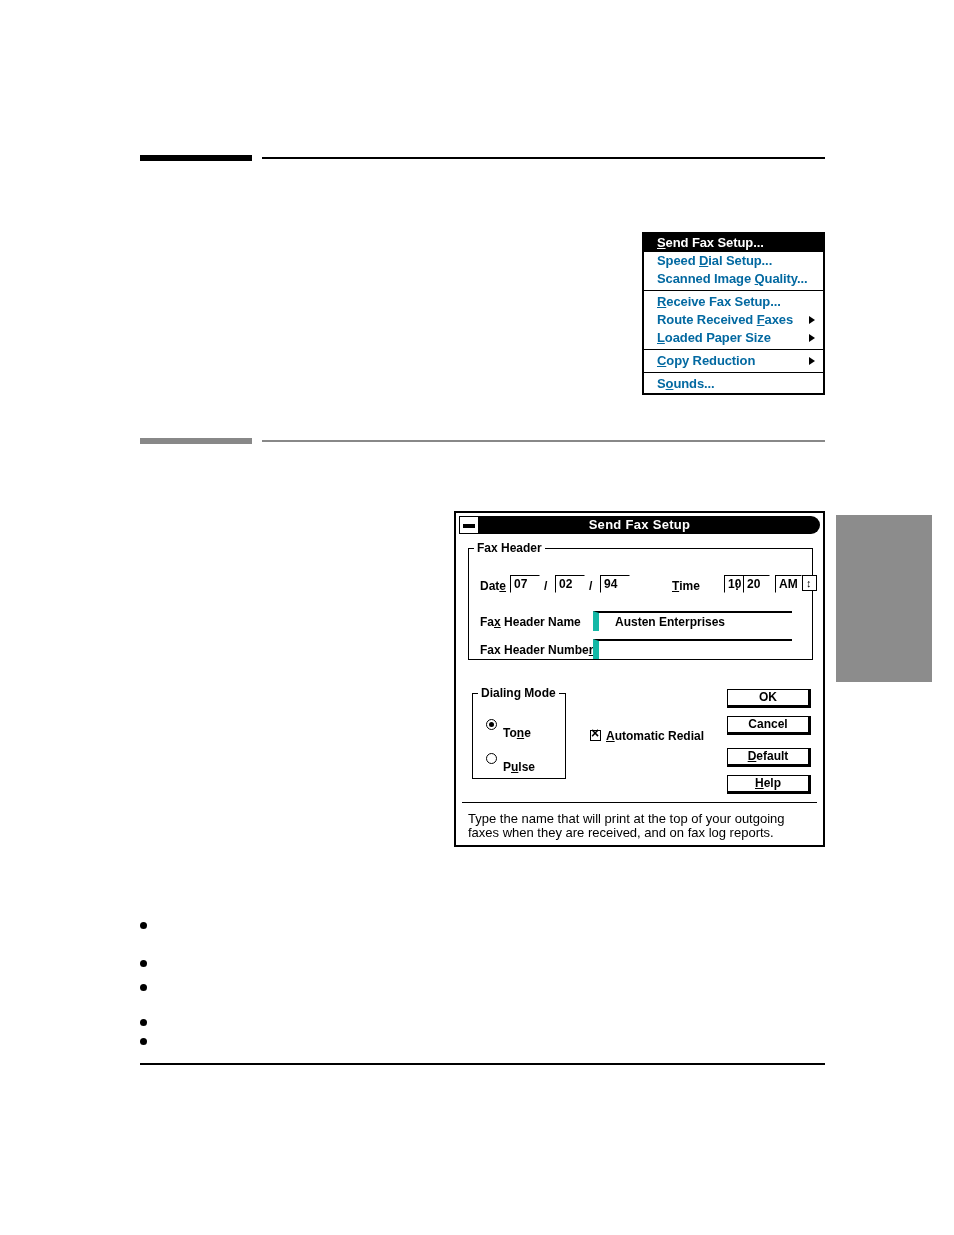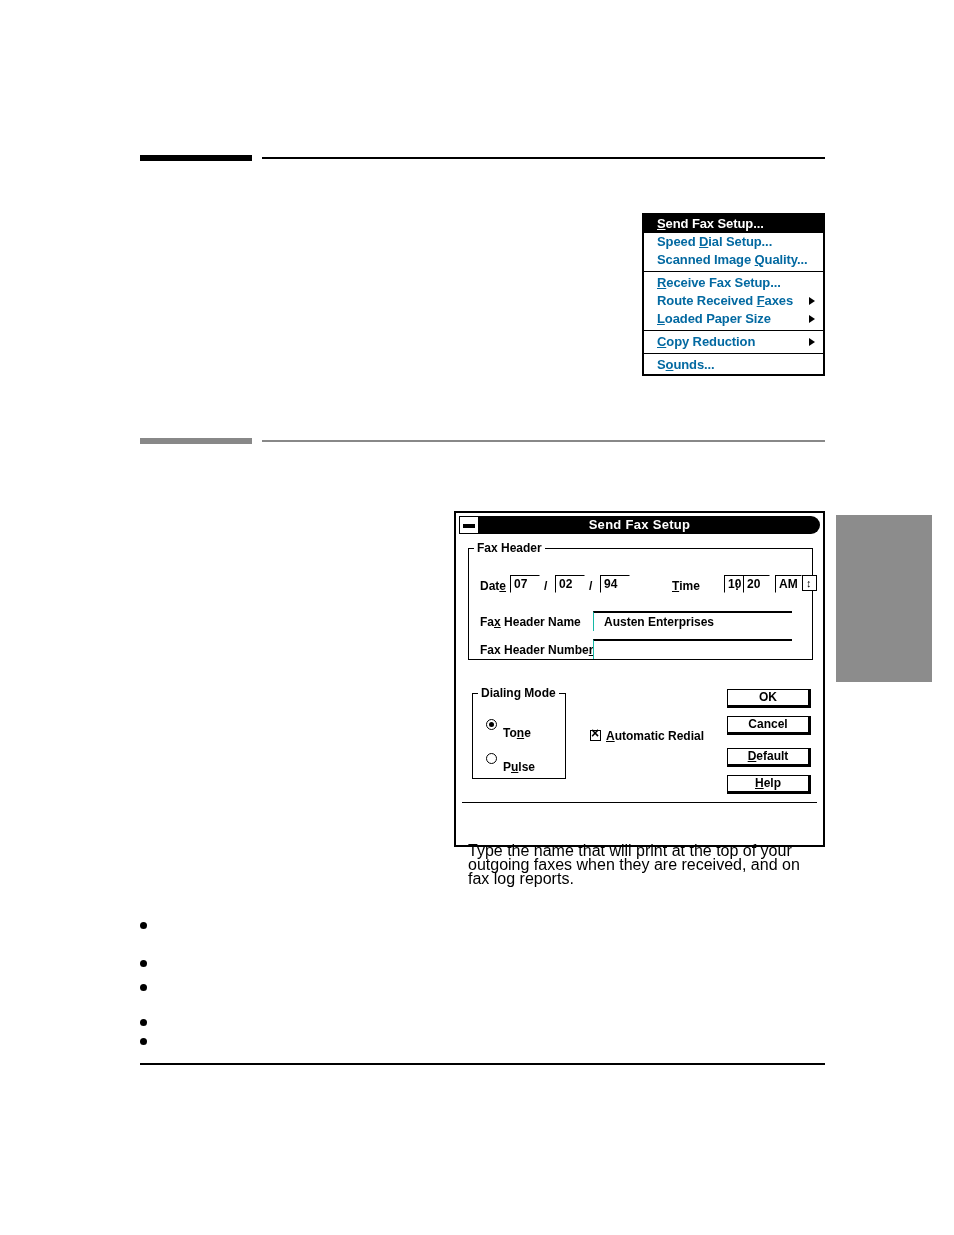--- a/index.html
+++ b/index.html
@@ -73,21 +73,21 @@
     width: 7px;
     height: 7px;
     border-radius: 50%;
     background: #000000;
   }
 
   
   .menu {
     position: absolute;
     left: 642px;
-    top: 213px;
+    top: 232px;
     width: 183px;
     background: #ffffff;
     border: 2px solid #000000;
     box-sizing: border-box;
     padding: 0;
   }
   .menu-item {
     position: relative;
     height: 18px;
     line-height: 18px;
@@ -208,28 +208,28 @@
     font-weight: bold;
     color: #000000;
     line-height: 16px;
     padding-left: 3px;
     white-space: nowrap;
     overflow: hidden;
   }
   .field-underline {
     position: absolute;
     background: #ffffff;
-    border-left: 1px solid #14b8a6;
+    border-left: 6px solid #14b8a6;
     border-top: 2px solid #000000;
     box-sizing: border-box;
     font-size: 12px;
     font-weight: bold;
     color: #000000;
     line-height: 18px;
-    padding-left: 10px;
+    padding-left: 16px;
     white-space: nowrap;
     overflow: hidden;
   }
   .sep-slash, .sep-colon {
     position: absolute;
     font-size: 12px;
     font-weight: bold;
     color: #000000;
   }
 
@@ -338,24 +338,23 @@
     left: 6px;
     right: 6px;
     height: 0;
     border-top: 1px solid #000000;
   }
   .helptext {
     position: absolute;
     left: 12px;
     top: 810px;
     width: 340px;
-    font-size: 16px;
+    font-size: 13px;
     line-height: 14px;
     color: #000000;
-    margin-top: 32px;
   }
 </style>
 </head>
 <body>
 
 <div class="rule-thick-black"></div>
 <div class="rule-thin-black"></div>
 <div class="rule-thick-gray"></div>
 <div class="rule-thin-gray"></div>
 <div class="rule-bottom"></div>

